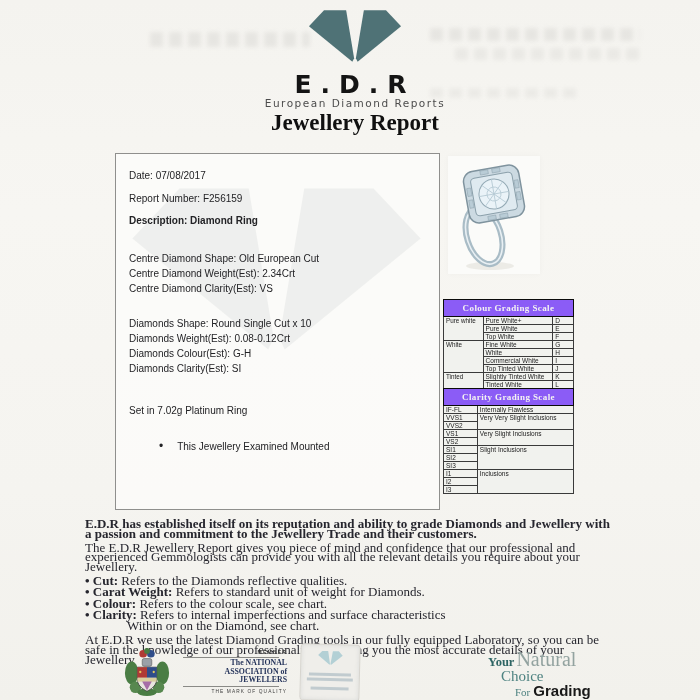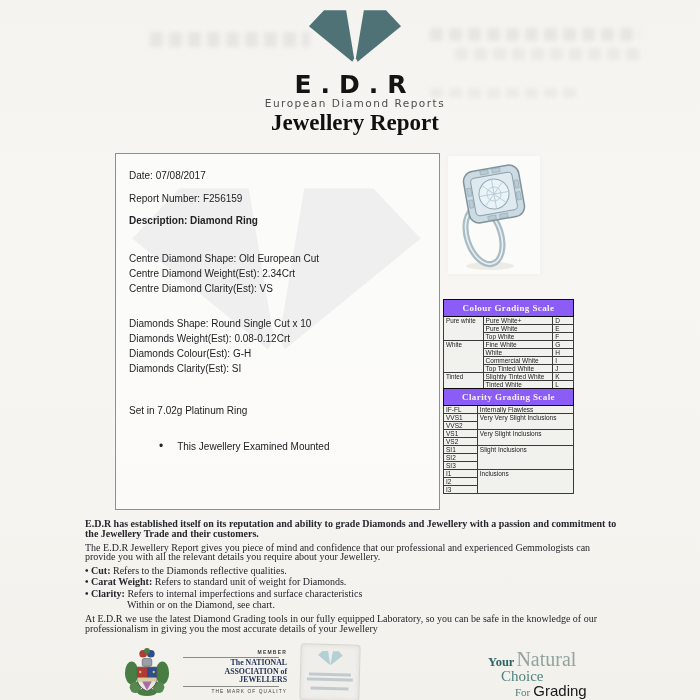--- a/index.html
+++ b/index.html
@@ -52,21 +52,21 @@
   table.scale td{border:1px solid #3a3a3a; font-size:6.5px; line-height:7px; height:7px;
     padding:0 2px; color:#222; white-space:nowrap; overflow:hidden;}
   table.scale td.grp{width:36px; vertical-align:top; font-size:6.3px;}
   table.scale.colour td.nm{width:71px;}
   table.scale.colour td.gr{width:20px;}
   table.scale.clarity td.gr{width:32px;}
   table.scale.clarity td.ds{width:95px; vertical-align:top;}
 
   
   .footer-text{position:absolute; left:85px; top:519px; width:532px;
-    font-family:"Liberation Serif", serif; font-size:10px; line-height:9.8px; color:#26262e;}
+    font-family:"Liberation Serif", serif; font-size:13px; line-height:9.8px; color:#26262e;}
   .footer-text p{margin:0 0 4px 0;}
   .fb{margin:0 0 1.5px 0;}
   .fb::before{content:"• "; font-weight:bold;}
   .fb .term{font-weight:bold;}
   .indent2{margin:0 0 4px 42px;}
 
   
   .naj-badge{position:absolute; left:123px; top:646px; width:165px; height:52px;}
   .crest{position:absolute; left:0; top:0; width:48px; height:52px;}
   .naj-text{position:absolute; left:52px; top:3px; width:112px; text-align:right; color:#24335a;}
@@ -84,21 +84,21 @@
   .stamp .sl2{left:6px; top:33px; width:46px;}
   .stamp .sl3{left:10px; top:42px; width:38px;}
 
   .tagline{position:absolute; left:488px; top:648px; width:150px; font-family:"Liberation Serif", serif;}
   .tag-r1 .your{font-size:12.5px; color:#2e6564; font-weight:bold;}
   .tag-r1 .natural{font-size:20px; color:#93a3a0; margin-left:2px;}
   .tag-r2{margin:-4px 0 0 13px;}
   .tag-r2 .choice{font-size:15px; color:#4d8280;}
   .tag-r3{margin:-3px 0 0 27px;}
   .tag-r3 .for{font-size:11px; color:#4d8280;}
-  .tag-r3 .grading{font-family:"Liberation Sans", sans-serif; font-weight:normal; font-size:15px; color:#181818; margin-left:3px;}
+  .tag-r3 .grading{font-family:"Liberation Sans", sans-serif; font-weight:bold; font-size:15px; color:#181818; margin-left:3px;}
 </style>
 </head>
 <body>
 
 <div class="page">
 
   <div class="smudge s1"></div>
   <div class="smudge s2"></div>
   <div class="smudge s3"></div>
   <div class="smudge s4"></div>
@@ -256,20 +256,21 @@
           <td class="gr">I3</td>
         </tr>
   </tbody>
     </table>
 
   <div class="footer-text">
     <p style="font-weight:bold">E.D.R has established itself on its reputation and ability to grade Diamonds and Jewellery with a passion and commitment to the Jewellery Trade and their customers.</p>
     <p>The E.D.R Jewellery Report gives you piece of mind and confidence that our professional and experienced Gemmologists can provide you with all the relevant details you require about your Jewellery.</p>
     <div class="fb"><span class="term">Cut:</span><span> Refers to the Diamonds reflective qualities.</span></div>
     <div class="fb"><span class="term">Carat Weight:</span><span> Refers to standard unit of weight for Diamonds.</span></div>
+    <div class="fb"><span class="term">Colour:</span><span> Refers to the colour scale, see chart.</span></div>
     <div class="fb"><span class="term">Clarity:</span><span> Refers to internal imperfections and surface characteristics</span></div>
     <div class="indent2">Within or on the Diamond, see chart.</div>
     <p>At E.D.R we use the latest Diamond Grading tools in our fully equipped Laboratory, so you can be safe in the knowledge of our professionalism in giving you the most accurate details of your Jewellery</p>
   </div>
 
   <div class="naj-badge">
     <svg class="crest" viewBox="0 0 50 52">
       <ellipse cx="9" cy="27" rx="7" ry="12" fill="#4a7d44"></ellipse>
       <ellipse cx="41" cy="27" rx="7" ry="12" fill="#4a7d44"></ellipse>
       <ellipse cx="13" cy="42" rx="6" ry="6" fill="#57884f"></ellipse>

